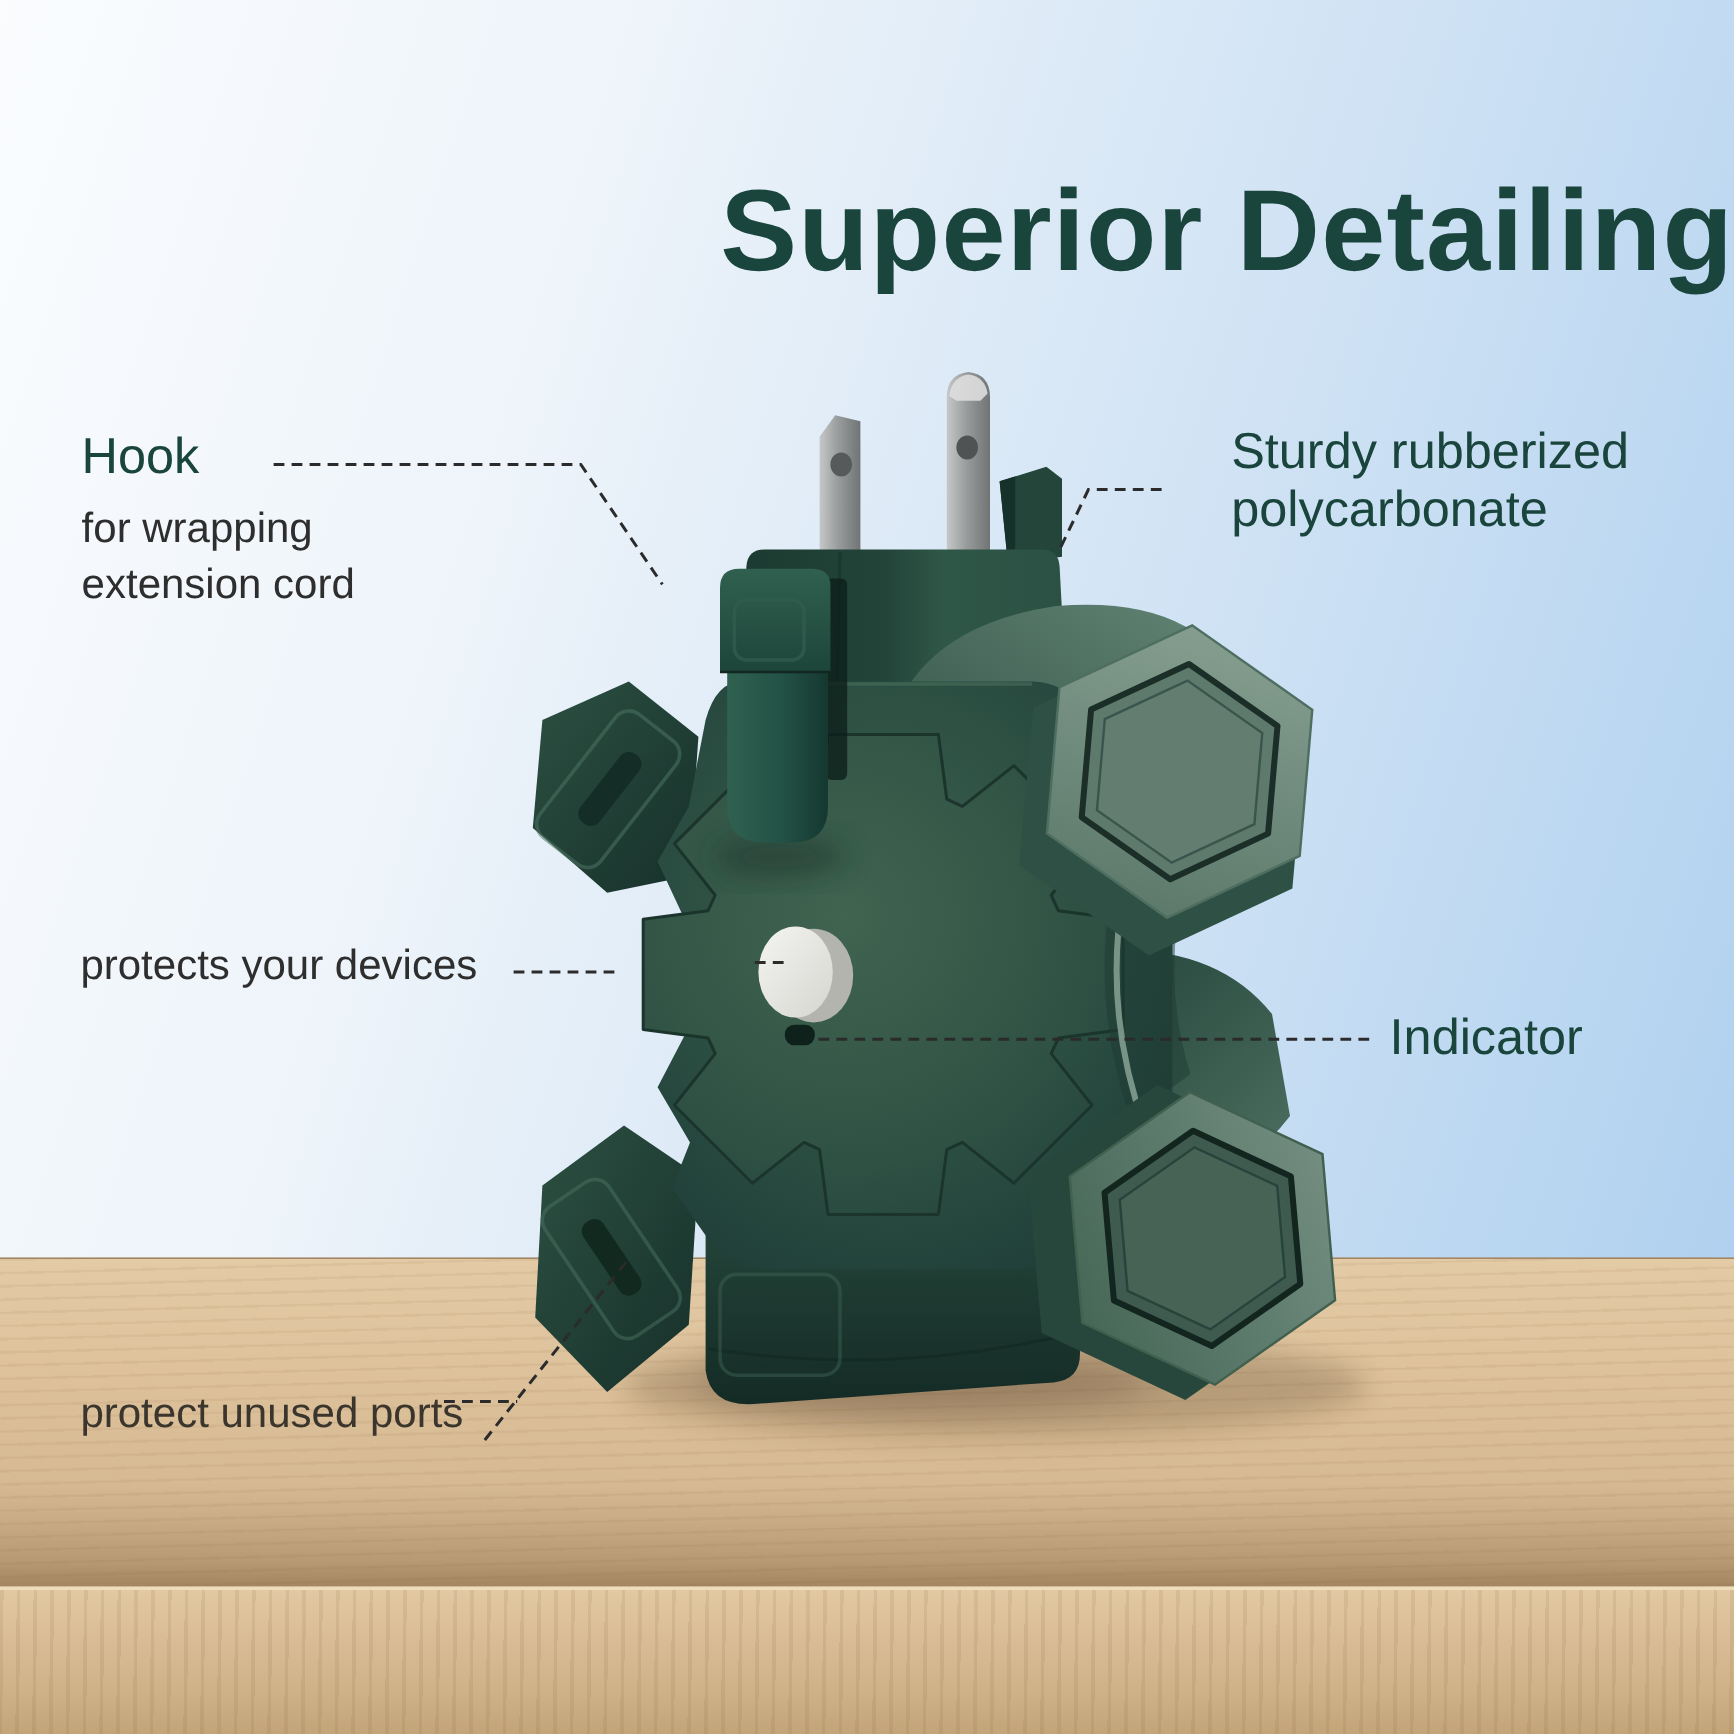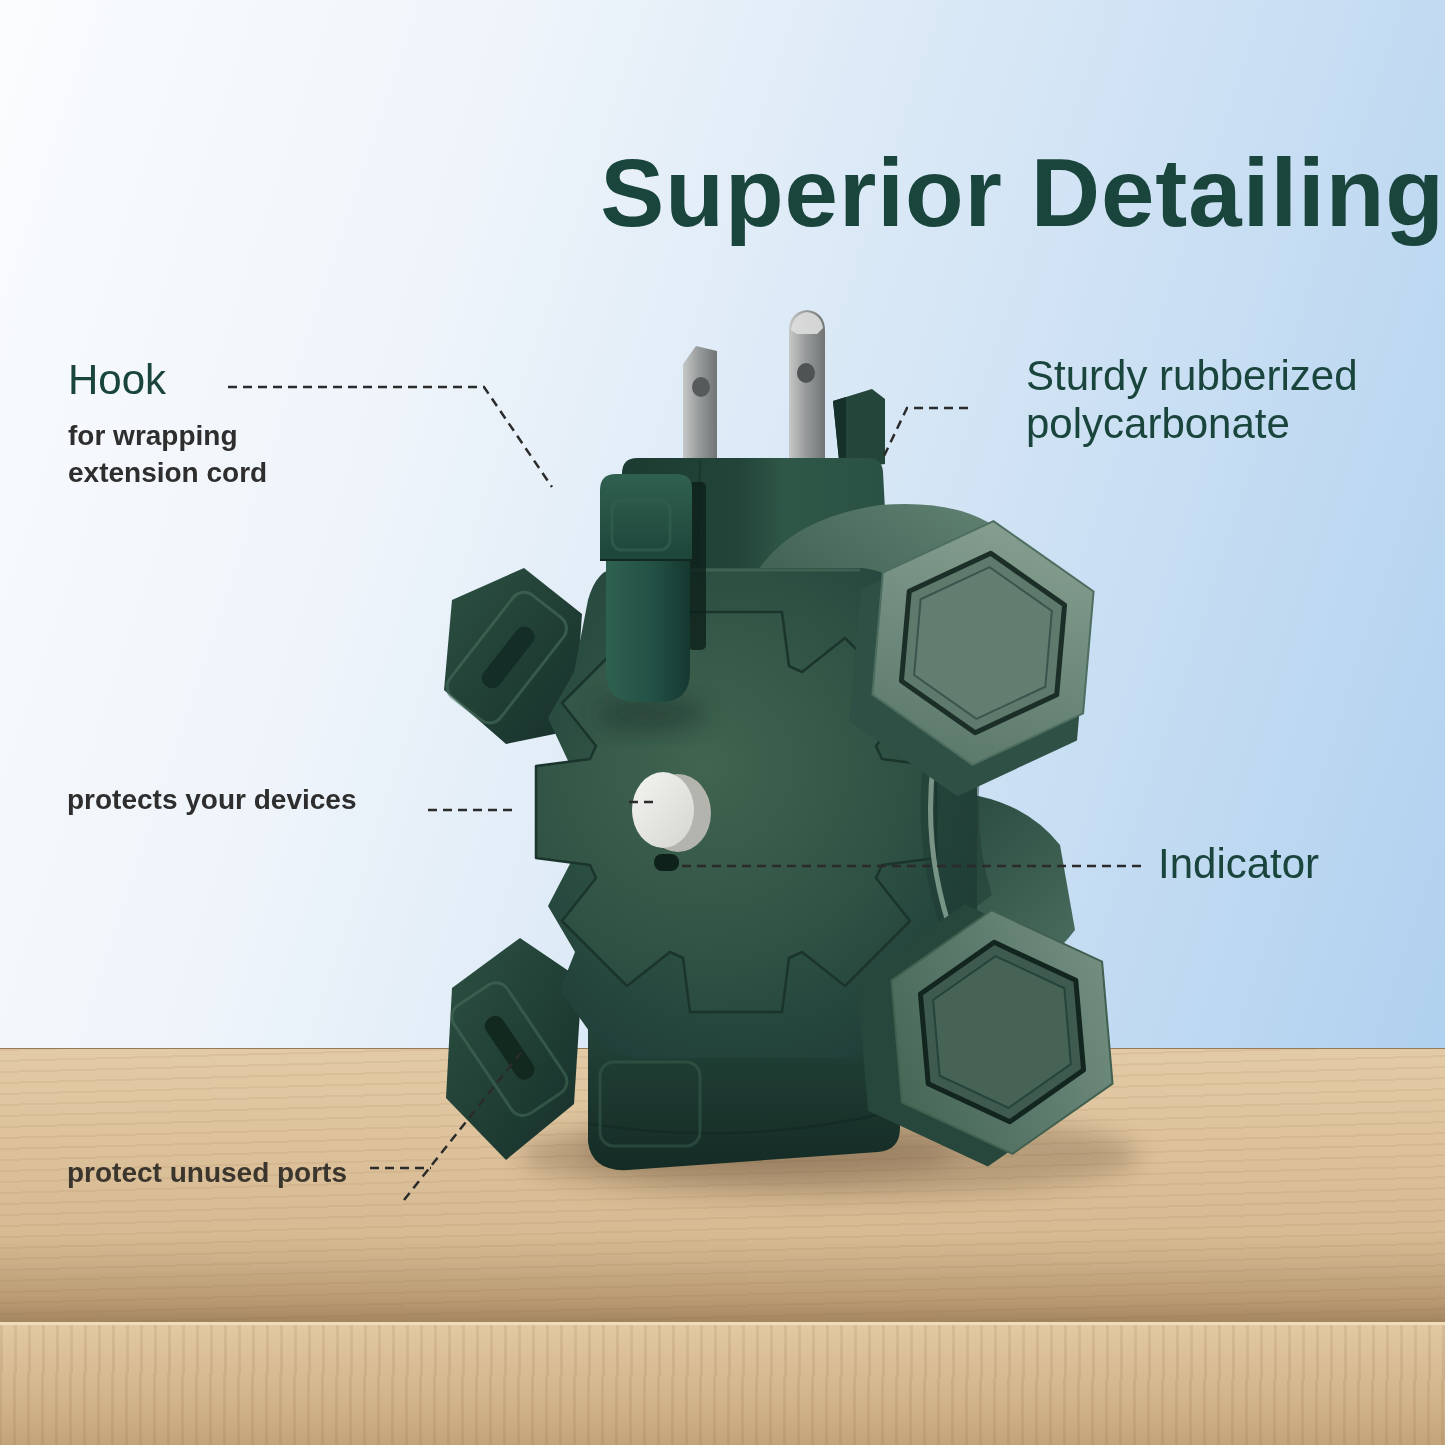--- a/index.html
+++ b/index.html
@@ -24,21 +24,21 @@
       repeating-linear-gradient(90.6deg,rgba(130,95,55,.12) 0 3px,rgba(0,0,0,0) 3px 14px),
       linear-gradient(to bottom,#e2c9a3 0%,#d9bd96 32%,#cfb187 70%,#c2a378 100%);
   }
   
   .page-title{
     position:absolute;left:0;top:74px;width:1445px;text-align:right;
     font-size:96px;font-weight:700;letter-spacing:1px;color:#1a453d;
   }
   .callout{position:absolute;}
   .callout .label{font-size:42px;font-weight:400;color:#1a453d;line-height:1.15;margin:0;}
-  .callout .desc{font-size:28px;font-weight:700;color:#2e2e2e;line-height:1.3;margin:14px 0 0 0;}
+  .callout .desc{font-size:35px;font-weight:400;color:#2e2e2e;line-height:1.3;margin:14px 0 0 0;}
   .co-hook{left:68px;top:356px;width:260px;}
   .co-material{left:1026px;top:352px;width:440px;}
   .co-breaker{left:67px;top:768px;width:420px;}
   .co-indicator{left:1158px;top:840px;width:280px;}
   .co-covers{left:67px;top:1142px;width:420px;}
   .co-covers .desc{color:#3a352d;margin-top:13px;}
   .art{position:absolute;left:0;top:0;width:1445px;height:1445px;}
 </style>
 </head>
 <body>

